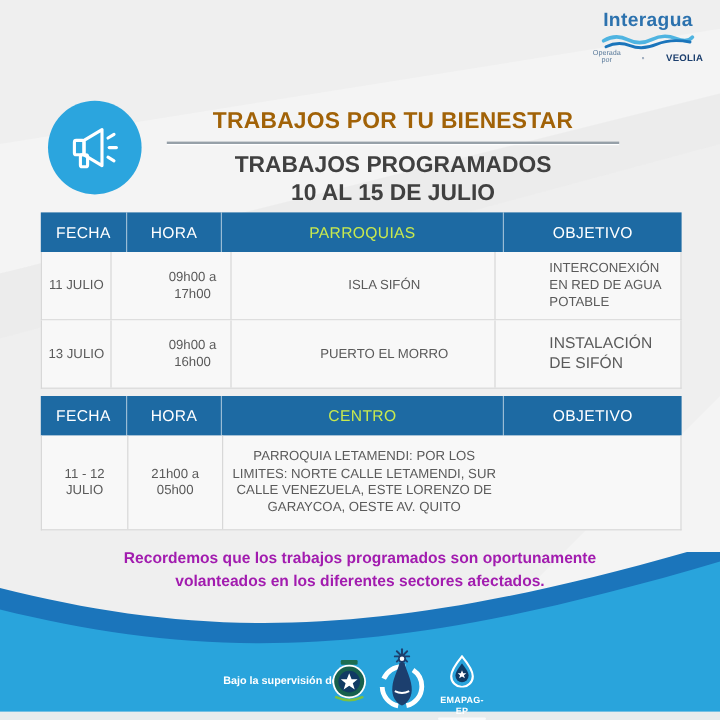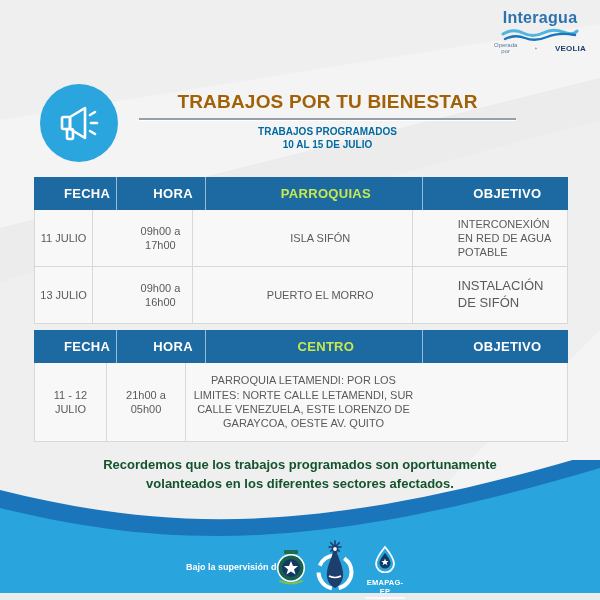--- a/index.html
+++ b/index.html
@@ -25,45 +25,45 @@
   .brand-op-name{font-size:8px; font-weight:bold; color:#1c3f6e; letter-spacing:.2px;}
 
   
   .mega-badge{position:absolute; left:40px; top:84px; width:78px; height:78px;
     border-radius:50%; background:#2ba5de; display:flex; align-items:center; justify-content:center;}
 
   
   .titles{position:absolute; left:135px; top:91px; width:385px; text-align:center;}
   .title-main{font-size:19px; font-weight:bold; color:#a16207; letter-spacing:.2px;}
   .title-rule{height:0; border-bottom:2px solid #96a0a8; box-shadow:0 1px 0 #ffffff; margin:5px 4px 6px 4px;}
-  .title-sub{font-size:10px; font-weight:bold; color:#0369a1; line-height:1.25;}
+  .title-sub{font-size:19px; font-weight:bold; color:#404040; line-height:1.25;}
 
   
   .tbl{position:absolute; left:34px; width:534px;}
   .tbl1{top:177px;} .tbl2{top:330px;}
   .thead{display:flex; height:33px; background:#1d6aa3;}
   .hcell{display:flex; align-items:center; justify-content:center;
-    color:#ffffff; font-weight:bold; font-size:13px; letter-spacing:.3px;
-    border-right:1px solid rgba(255,255,255,.55); box-sizing:border-box;margin-left:24px;}
+    color:#ffffff; font-weight:normal; font-size:13px; letter-spacing:.3px;
+    border-right:1px solid rgba(255,255,255,.55); box-sizing:border-box;}
   .hcell:last-child{border-right:none;}
   .hcell.accent{color:#c8e94e;}
   .trow{display:flex; background:#f8f8f8;
     border-left:1px solid #d8d8d8; border-right:1px solid #d8d8d8; border-bottom:1px solid #d8d8d8;}
   .cell{display:flex; align-items:center; justify-content:center; text-align:center;
     color:#5a5a5a; font-size:11px; line-height:1.3; box-sizing:border-box;
     border-right:1px solid #d8d8d8; padding:4px 5px;}
   .cell:last-child{border-right:none;}
   .cell.obj{justify-content:flex-start; text-align:left; padding-left:9px; padding-right:8px;}
   .cell.obj-large{font-size:13px;}
   .c-fecha{width:72px;} .c-hora{width:79px;} .c-parr{width:235px;} .c-obj{width:148px;}
   .r56{height:56px;gap:36px;} .r78{height:78px;}
 
   
   .note{position:absolute; left:63px; top:456px; width:474px; text-align:center;
-    font-size:13px; font-weight:bold; color:#14532d; line-height:1.45;}
+    font-size:13px; font-weight:bold; color:#a21caf; line-height:1.45;}
 
   
   .wave{position:absolute; left:0; top:460px;}
   .foot-sup{position:absolute; left:186px; top:562px; font-size:9px; font-weight:bold; color:#ffffff;}
   .foot-logo1{position:absolute; left:274px; top:549px;}
   .foot-logo2{position:absolute; left:314px; top:538px;}
   .foot-logo3{position:absolute; left:362px; top:545px; width:46px; text-align:center;}
   .emapag-label{font-size:7.5px; font-weight:bold; color:#ffffff; letter-spacing:.2px; margin-top:1px;}
   .emapag-tag{height:2px; width:40px; margin:1px auto 0 auto; background:rgba(255,255,255,.75); border-radius:1px;}
 </style>

